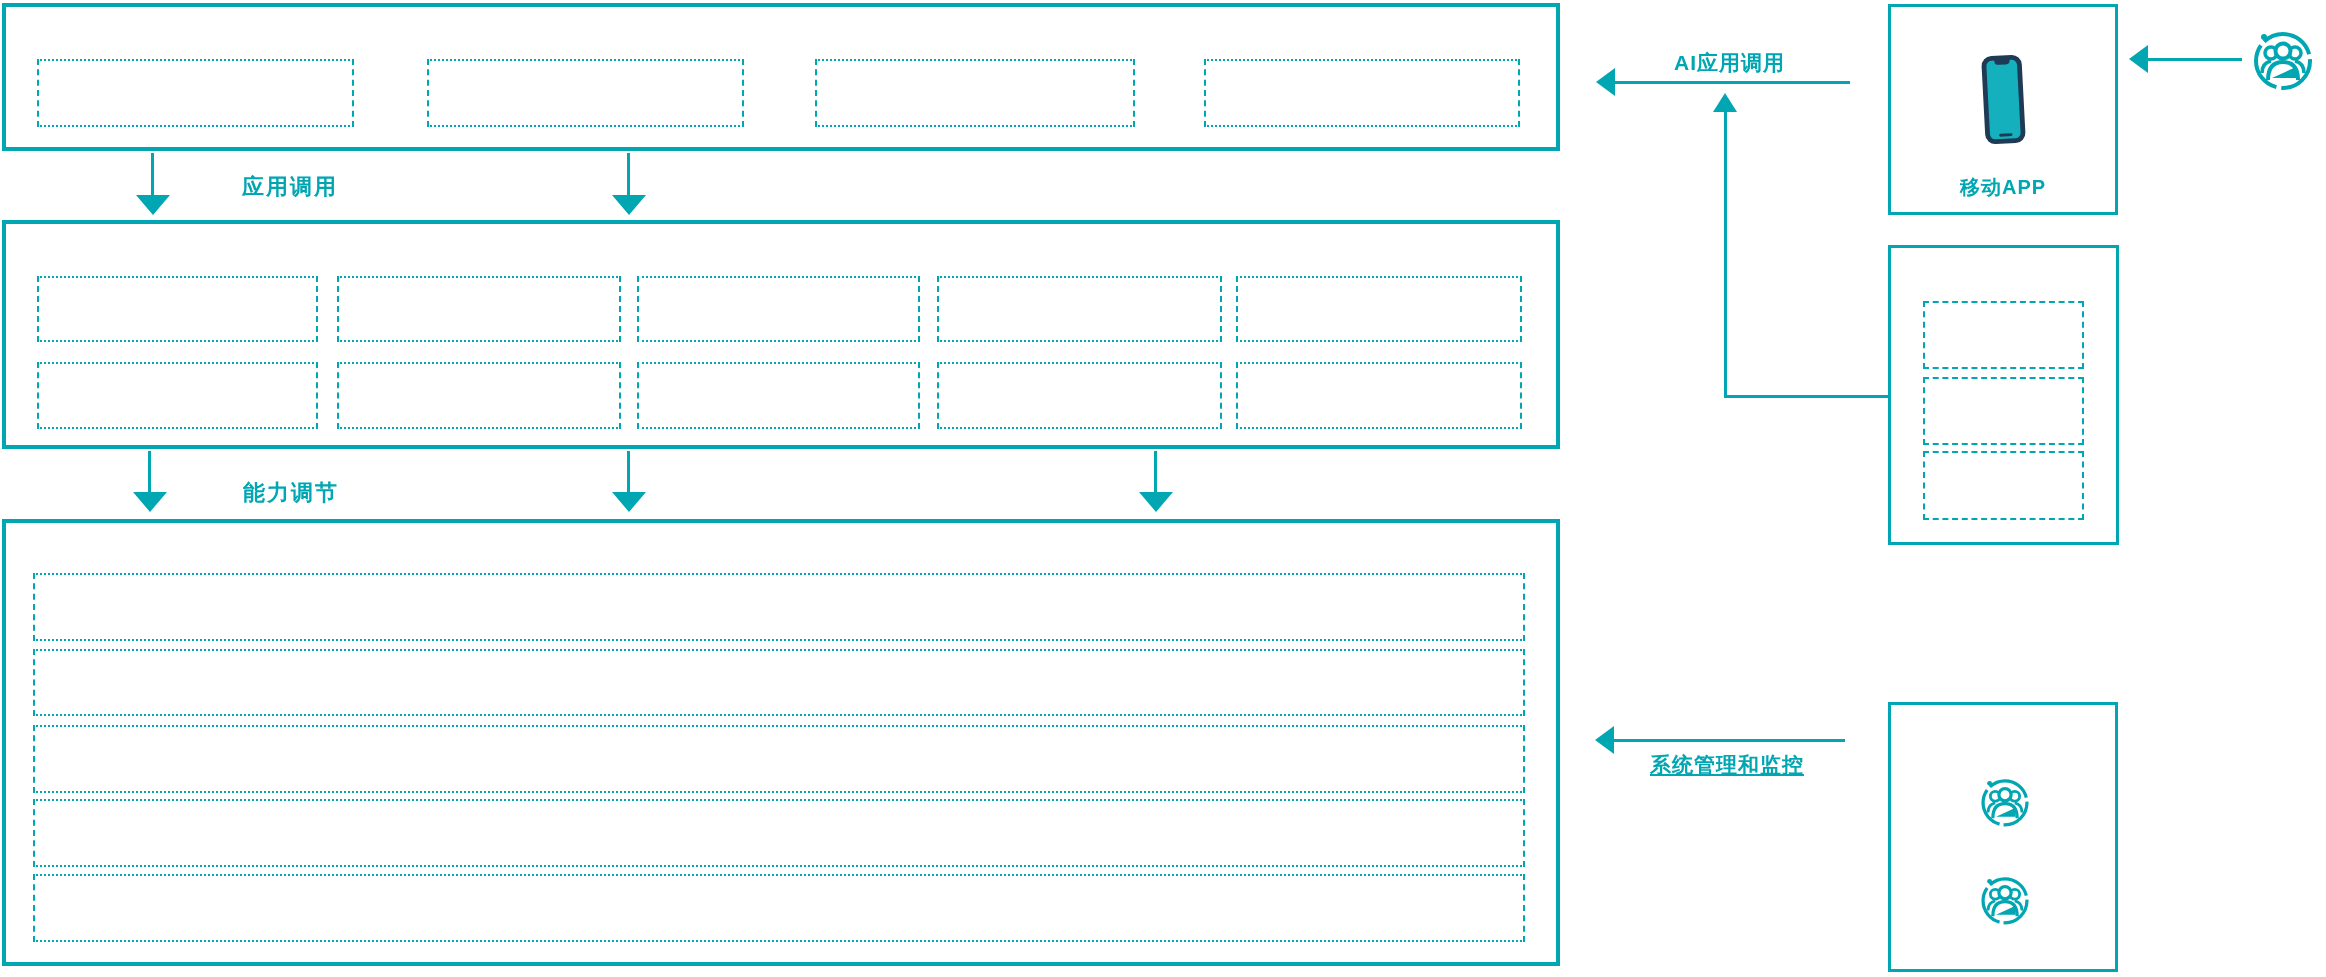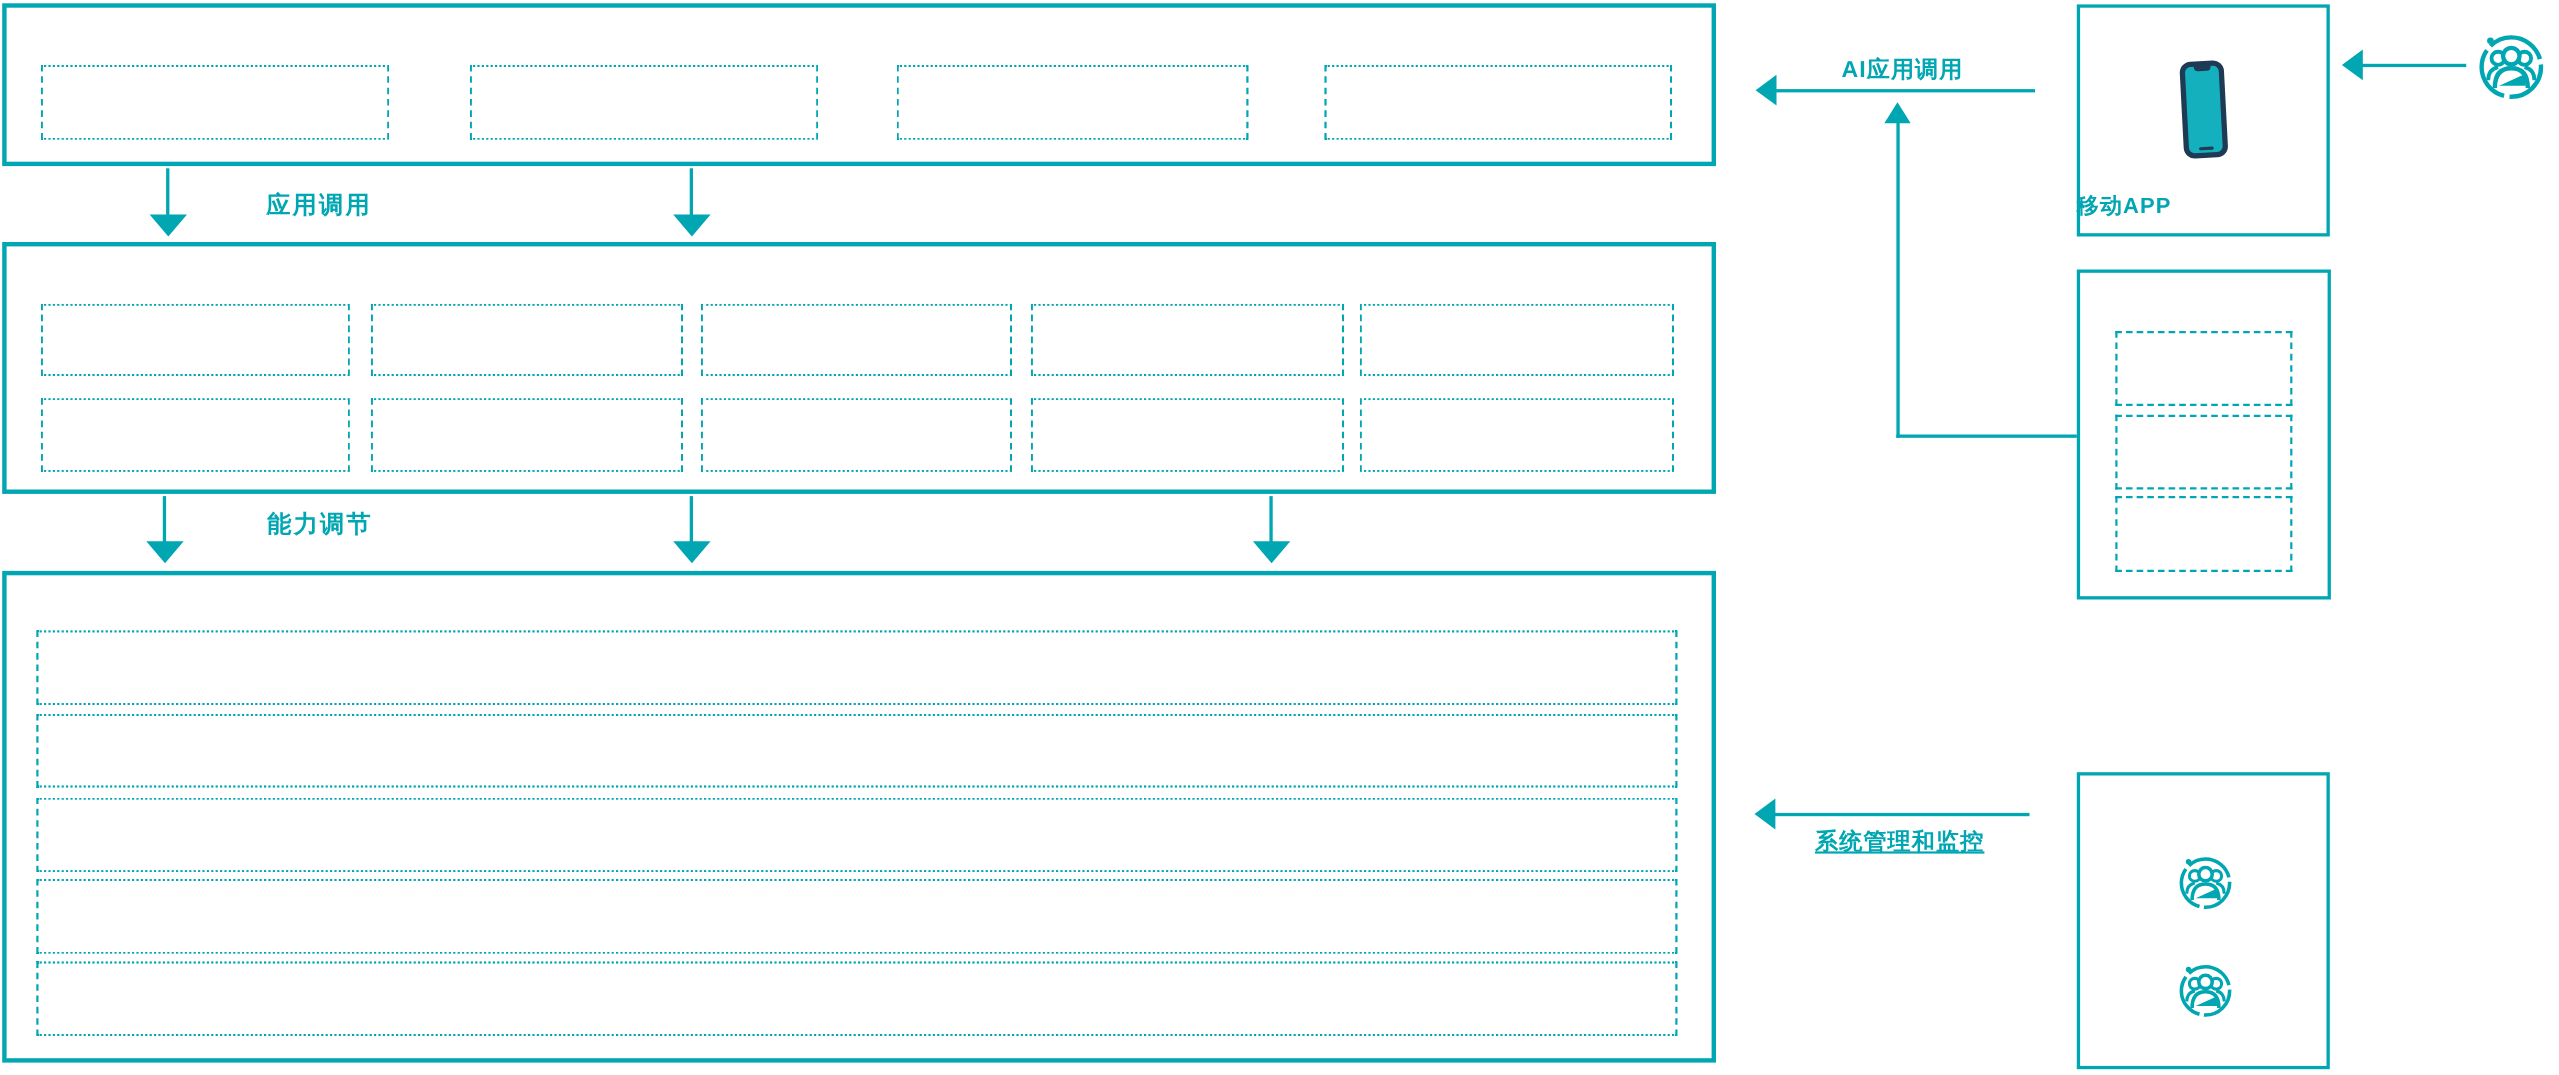--- a/index.html
+++ b/index.html
@@ -31,21 +31,21 @@
     border-top:14px solid transparent;border-bottom:14px solid transparent;
     border-right:19px solid var(--teal);}
   .ah-up{position:absolute;width:0;height:0;
     border-left:12px solid transparent;border-right:12px solid transparent;
     border-bottom:19px solid var(--teal);}
 
   .lbl{position:absolute;color:var(--teal);font-weight:700;white-space:nowrap;
     font-family:"Liberation Sans","DejaVu Sans",sans-serif;}
   .lbl-flow{font-size:22px;letter-spacing:2px;text-align:right;}
   .lbl-flow-r{font-size:21px;letter-spacing:1px;}
-  .lbl-app{font-size:20px;letter-spacing:1px;}
+  .lbl-app{font-size:20px;letter-spacing:1px;text-align:center;}
 
   .icon-svg{position:absolute;color:var(--teal);}
 </style>
 </head>
 <body>
 
 <div id="canvas">
 
   <div class="panel" style="left:2px;top:3px;width:1558px;height:148px;"></div>
   <div class="ph" style="left:37px;top:59px;width:317px;height:68px;"></div>
@@ -72,21 +72,21 @@
   <div class="ph" style="left:637px;top:362px;width:283px;height:67px;"></div>
   <div class="ph" style="left:937px;top:362px;width:285px;height:67px;"></div>
   <div class="ph" style="left:1236px;top:362px;width:286px;height:67px;"></div>
 
   <div class="vline" style="left:148px;top:451px;height:43px;"></div>
   <div class="ah-down" style="left:133px;top:492px;"></div>
   <div class="vline" style="left:627px;top:451px;height:43px;"></div>
   <div class="ah-down" style="left:612px;top:492px;"></div>
   <div class="vline" style="left:1154px;top:451px;height:43px;"></div>
   <div class="ah-down" style="left:1139px;top:492px;"></div>
-  <div class="lbl lbl-flow" style="left:243px;top:462px;">能力调节</div>
+  <div class="lbl lbl-flow" style="left:243px;top:478px;">能力调节</div>
 
   <div class="panel" style="left:2px;top:519px;width:1558px;height:447px;"></div>
   <div class="ph" style="left:33px;top:573px;width:1492px;height:68px;"></div>
   <div class="ph" style="left:33px;top:649px;width:1492px;height:67px;"></div>
   <div class="ph" style="left:33px;top:725px;width:1492px;height:68px;"></div>
   <div class="ph" style="left:33px;top:799px;width:1492px;height:68px;"></div>
   <div class="ph" style="left:33px;top:874px;width:1492px;height:68px;"></div>
 
   <div class="panel-r" style="left:1888px;top:4px;width:230px;height:211px;"></div>
 

